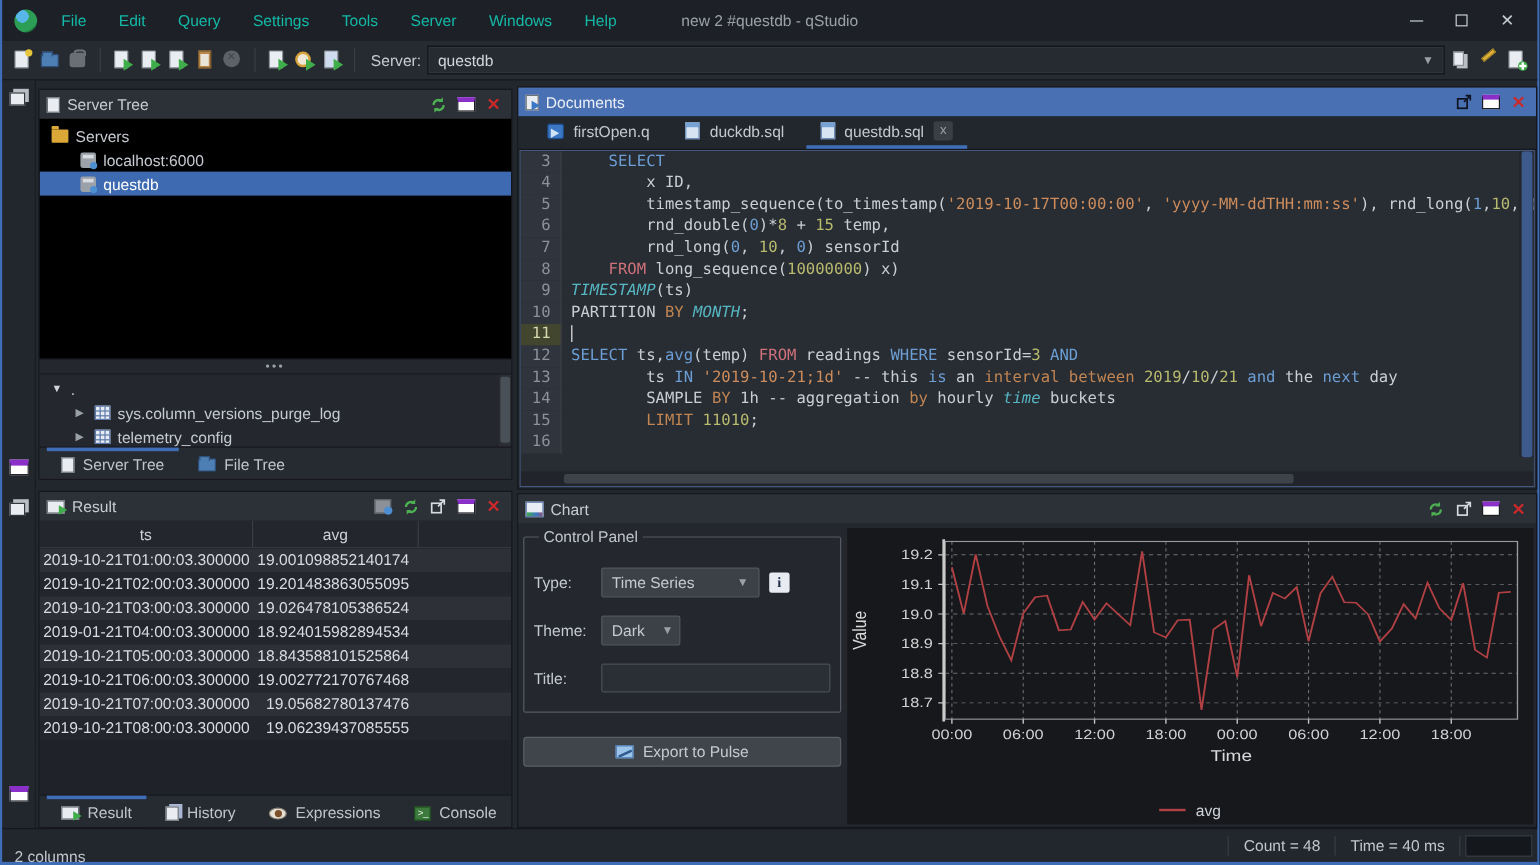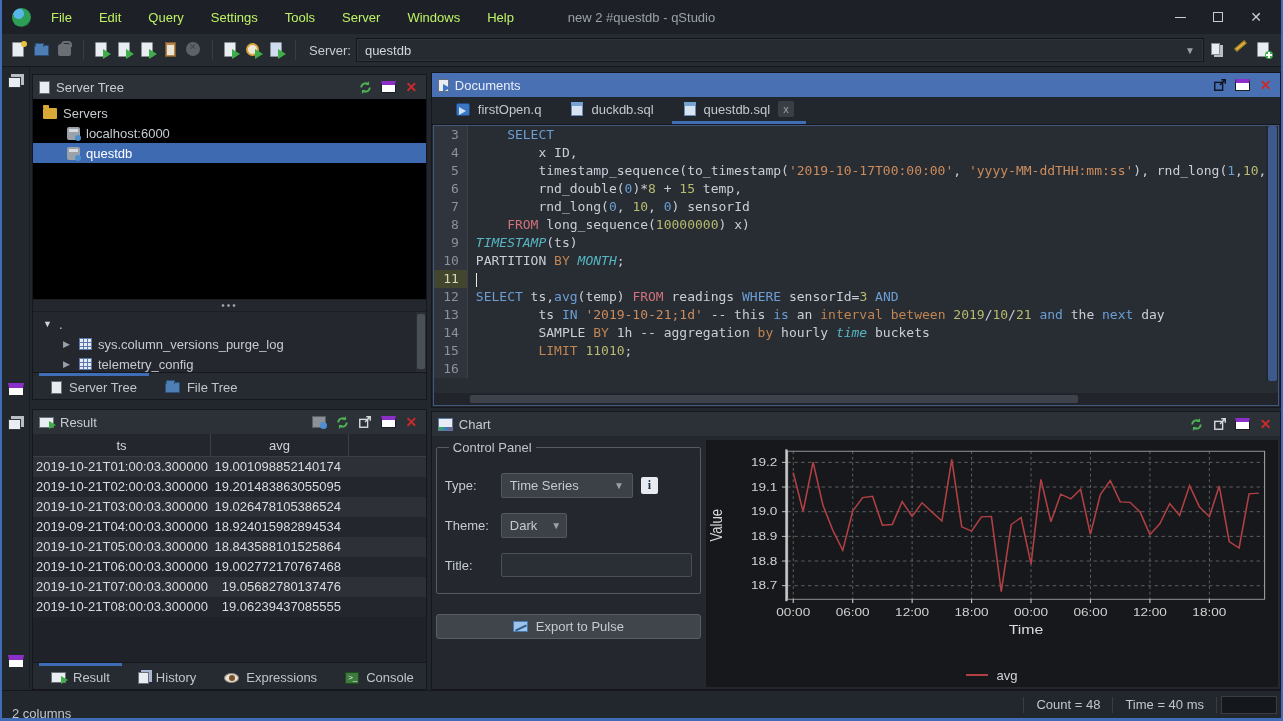--- a/index.html
+++ b/index.html
@@ -5,21 +5,21 @@
   * { margin:0; padding:0; box-sizing:border-box; }
   html,body { width:1283px; height:721px; background:#14161a; }
   body { font-family:"Liberation Sans", sans-serif; font-size:13px; color:#c8ccd2; overflow:hidden; }
   .app { width:1283px; height:721px; display:flex; flex-direction:column; background:#22262d;
          border-left:2px solid #3f6db6; border-right:2px solid #3f6db6; border-bottom:3px solid #3f6db6; }
 
   
   .titlebar { height:34px; flex:0 0 34px; background:#1d2127; display:flex; align-items:center; padding:0 10px; position:relative; }
   .logo { width:19px; height:19px; border-radius:50%; background:radial-gradient(circle at 35% 30%, #58b7e8 0 28%, #2d9e55 30% 70%, #1d7b40 72%); margin-right:20px; flex:0 0 19px; }
   .menu-bar { display:flex; gap:27px; }
-  .menu-item { color:#bef264; cursor:default; }
+  .menu-item { color:#14b8a6; cursor:default; }
   .win-title { position:absolute; left:50%; transform:translateX(-50%); color:#9ba1a9; }
   .win-controls { margin-left:auto; display:flex; gap:8px; }
   .win-btn { width:30px; height:22px; display:flex; align-items:center; justify-content:center; color:#c9cdd3; }
   .glyph-min { width:11px; height:1px; background:#c9cdd3; display:inline-block; }
   .glyph-max { width:10px; height:10px; border:1px solid #c9cdd3; display:inline-block; }
   .glyph-close { font-size:14px; color:#c9cdd3; }
 
   
   .toolbar { height:33px; flex:0 0 33px; background:#262a31; border-bottom:1px solid #15171c; display:flex; align-items:center; padding:0 8px; gap:5px; }
   .tsep { width:1px; height:20px; background:#383c44; margin:0 4px; }
@@ -371,21 +371,21 @@
             </div>
             <div class="grow">
               <span class="g-ts">2019-10-21T02:00:03.300000</span>
               <span class="g-avg">19.201483863055095</span>
             </div>
             <div class="grow alt">
               <span class="g-ts">2019-10-21T03:00:03.300000</span>
               <span class="g-avg">19.026478105386524</span>
             </div>
             <div class="grow">
-              <span class="g-ts">2019-09-21T04:00:03.300000</span>
+              <span class="g-ts">2019-01-21T04:00:03.300000</span>
               <span class="g-avg">18.924015982894534</span>
             </div>
             <div class="grow alt">
               <span class="g-ts">2019-10-21T05:00:03.300000</span>
               <span class="g-avg">18.843588101525864</span>
             </div>
             <div class="grow">
               <span class="g-ts">2019-10-21T06:00:03.300000</span>
               <span class="g-avg">19.002772170767468</span>
             </div>

